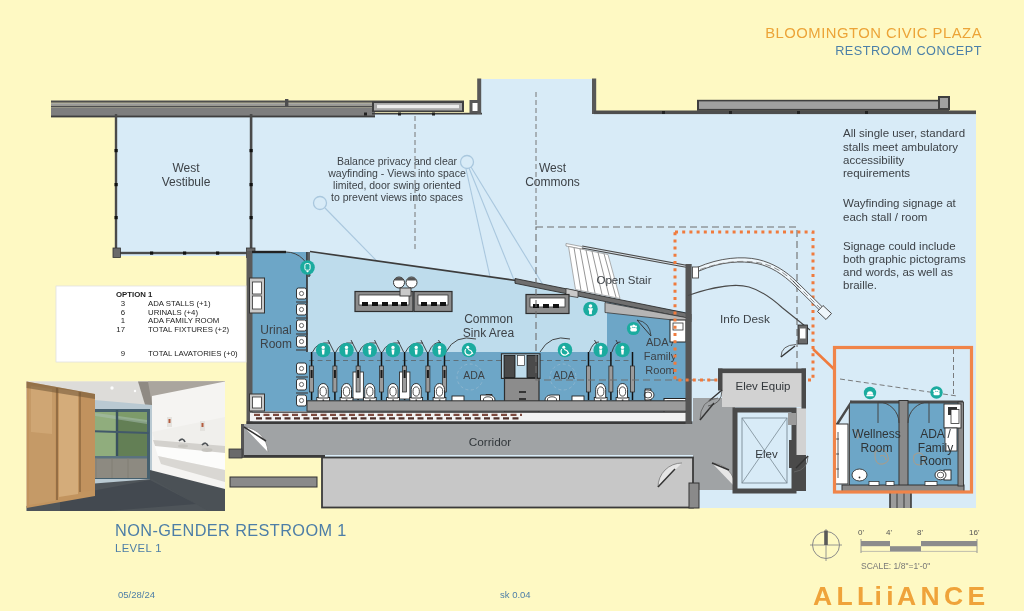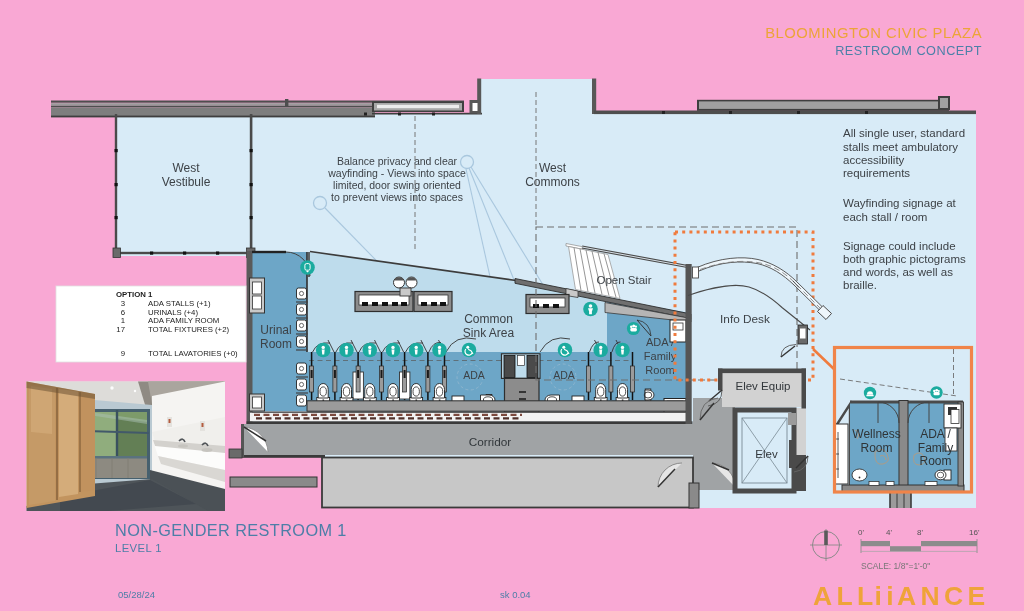--- a/index.html
+++ b/index.html
@@ -1,16 +1,16 @@
 <!DOCTYPE html>
 <html><head>
 <meta charset="utf-8">
 <style>
 html,body{margin:0;padding:0;background:#fff;}
-#page{position:relative;width:1024px;height:611px;background:#f9a8d4;overflow:hidden;font-family:"Liberation Sans",sans-serif;}
+#page{position:relative;width:1024px;height:611px;background:#fef9c3;overflow:hidden;font-family:"Liberation Sans",sans-serif;}
 svg{position:absolute;left:0;top:0;}
 text{font-family:"Liberation Sans",sans-serif;}
 </style>
 </head>
 <body>
 <div id="page">
 <svg width="1024" height="611" viewBox="0 0 1024 611">
 
 <path d="M116,114 H481 V79 H592 V114 H976 V508 H322 V457 H252 V256 H116 Z" fill="#d8ebf7"></path>
 

